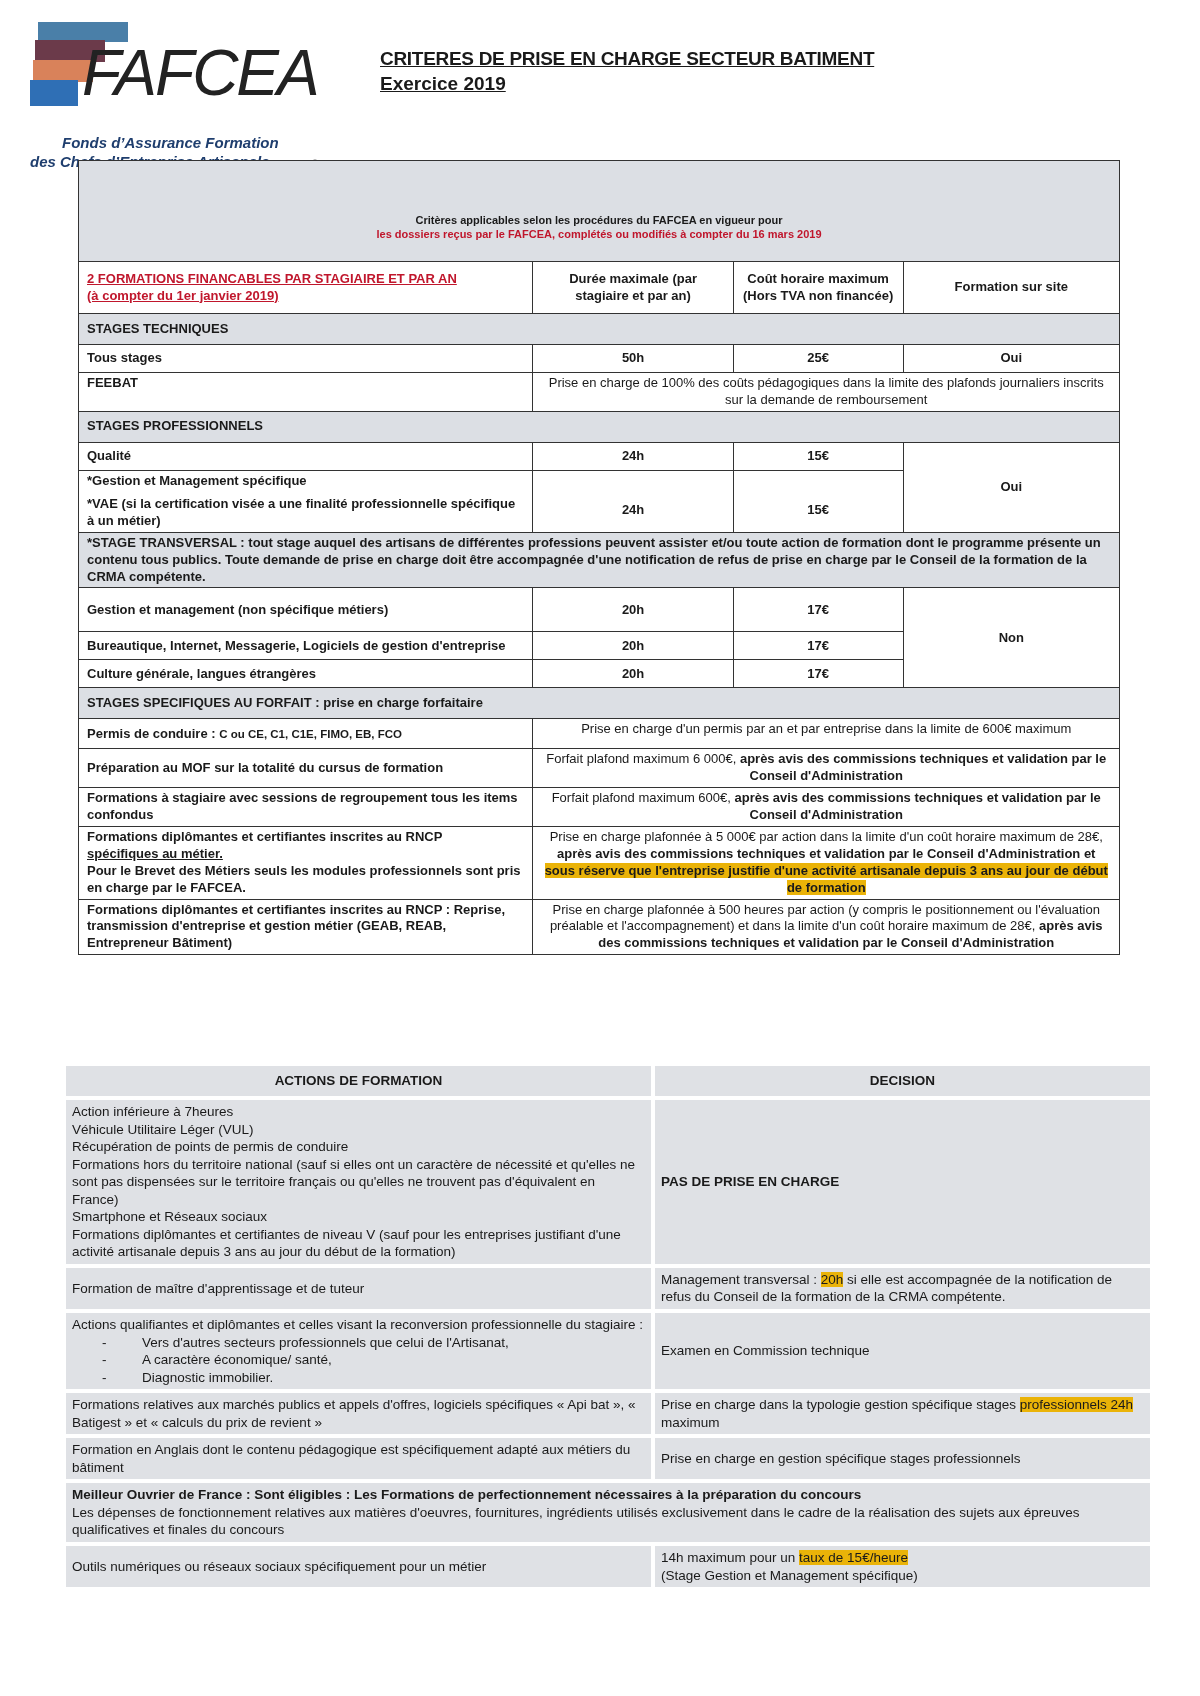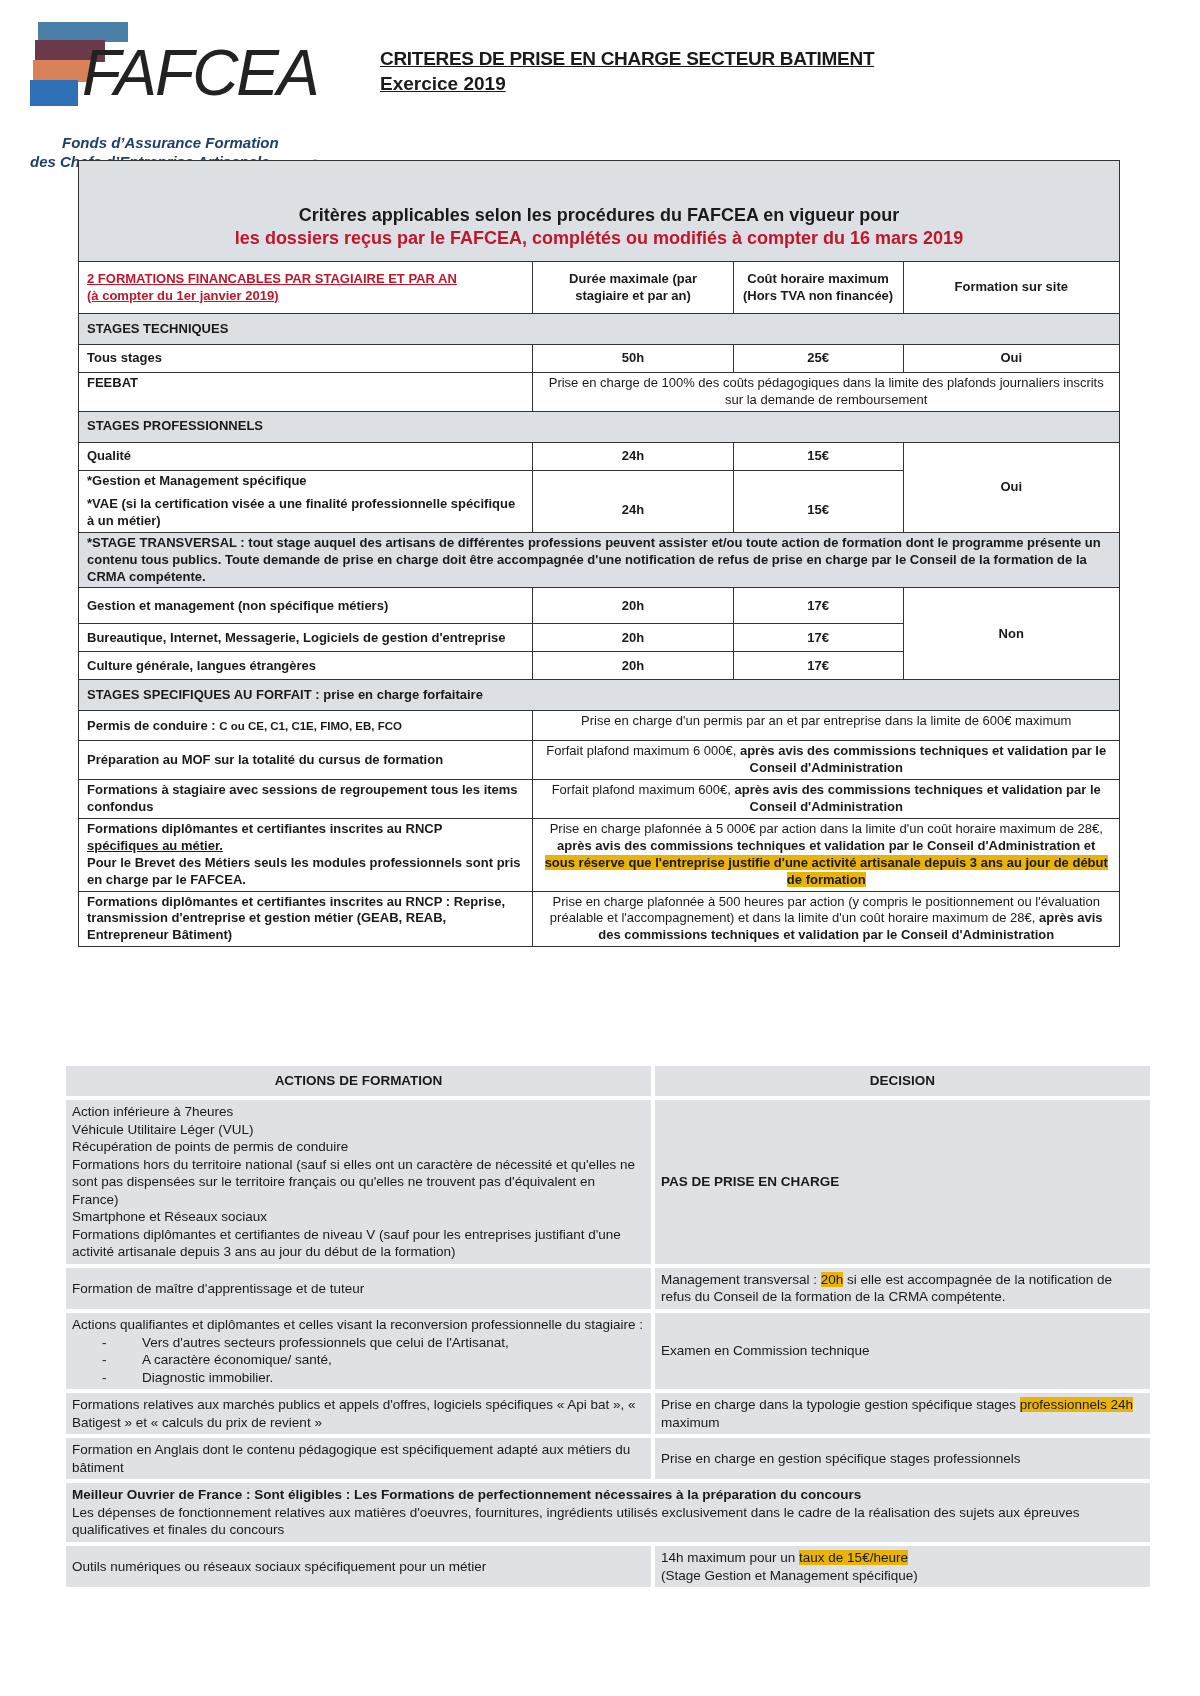--- a/index.html
+++ b/index.html
@@ -19,21 +19,21 @@
     margin-top: 34px;
   }
   .hdr { position: absolute; left: 380px; top: 48px; width: 520px; text-align: left; }
   .hdr .t1 { font-size: 19px; font-weight: bold; text-decoration: underline; letter-spacing: -0.3px; }
   .hdr .t2 { font-size: 19px; font-weight: bold; text-decoration: underline; margin-top: 3px; }
   .hdr .t3 { font-size: 14px; margin-top: 2px; }
 
   table { border-collapse: collapse; position: absolute; table-layout: fixed; }
   #t1 { left: 78px; top: 160px; width: 1042px; }
   #t1 td { border: 1.5px solid #333; font-size: 13px; font-weight: bold; padding: 2px 8px; vertical-align: middle; line-height: 1.3; }
-  #t1 .banner { background: #dcdfe4; height: 96px; text-align: center; font-size: 18px; }
+  #t1 .banner { background: #dcdfe4; height: 96px; text-align: center; font-size: 11px; }
   #t1 .banner .red { color: #c0162c; }
   #t1 .sec { background: #dcdfe4; height: 26px; }
   #t1 .c { text-align: center; }
   #t1 .redlink { color: #c0162c; text-decoration: underline; }
   #t1 .norm { font-weight: normal; }
   #t1 .mid { font-weight: 600; }
   .hl { background: #eab308; }
   .u { text-decoration: underline; }
   .small { font-size: 11.5px; }
 
@@ -122,21 +122,21 @@
     <td>
       <div>*Gestion et Management spécifique</div>
       <div style="margin-top:6px;">*VAE (si la certification visée a une finalité professionnelle spécifique à un métier)</div>
     </td>
     <td class="c" style="padding-top:20px;">24h</td>
     <td class="c" style="padding-top:20px;">15€</td>
   </tr>
   <tr style="height:50px;padding-left:34px;">
         <td colspan="4" class="sec">*STAGE TRANSVERSAL : tout stage auquel des artisans de différentes professions peuvent assister et/ou toute action de formation dont le programme présente un contenu tous publics. Toute demande de prise en charge doit être accompagnée d'une notification de refus de prise en charge par le Conseil de la formation de la CRMA compétente.</td>
       </tr>
-  <tr style="height:36px;margin-top:32px;">
+  <tr style="height:44px;margin-top:32px;">
     <td>Gestion et management (non spécifique métiers)</td>
     <td class="c">20h</td>
     <td class="c">17€</td>
     <td rowspan="3" class="c">Non</td>
   </tr>
   <tr style="height:28px;">
     <td>Bureautique, Internet, Messagerie, Logiciels de gestion d'entreprise</td>
     <td class="c">20h</td>
     <td class="c">17€</td>
   </tr>

